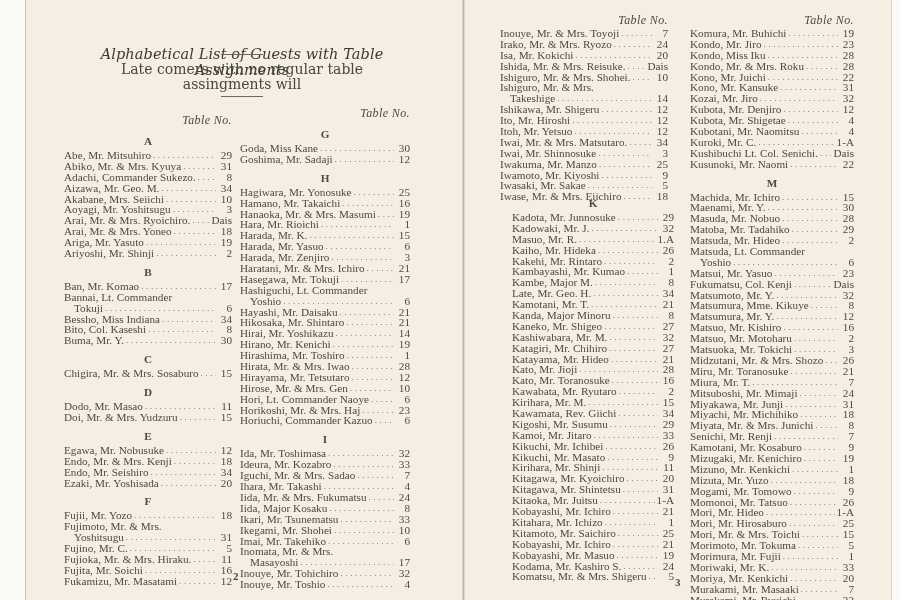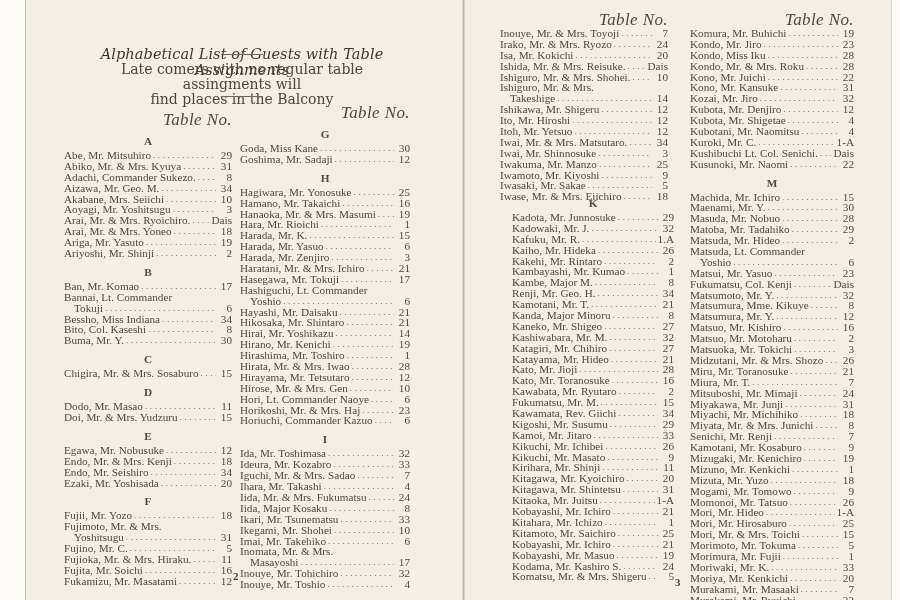--- a/index.html
+++ b/index.html
@@ -25,21 +25,21 @@
   }
   .rule { position:absolute; height:1px; background:#6d6860; width:42px; }
   .rule.r1 { left:221px; top:54px; }
   .rule.r2 { left:221px; top:96px; }
   .note {
     position:absolute; left:80px; top:62px; width:324px; text-align:center;
     font-family:"DejaVu Serif", serif; font-size:14px; line-height:15px; color:#4a4640;
   }
 
   .col { position:absolute; font-family:"Liberation Serif", serif; font-size:11.2px; line-height:10.9px; color:#4d4943; }
-  .col .hdr { text-align:right; font-style:italic; font-size:17px; height:13px; letter-spacing:0.4px; }
+  .col .hdr { text-align:right; font-style:italic; font-size:12px; height:13px; letter-spacing:0.4px; }
   .col .letter { text-align:center; font-weight:bold; font-size:11.2px; height:11px; margin-top:8px; margin-bottom:3px; }
   .col .letter.first { margin-top:0; }
   .row { display:flex; white-space:nowrap; height:10.9px; }
   .row .nm { flex:0 0 auto; }
   .row .dots { flex:1 1 auto; overflow:hidden; letter-spacing:2.6px; color:#5a564f; font-size:9px; padding-left:2px; }
   .row .dots::before { content:"................................................................................"; }
   .row .tb { flex:0 0 auto; text-align:right; min-width:14px; padding-left:2px; }
   .row.wrap1 .tb, .row.wrap1 .dots { visibility:hidden; }
   .row.wrap2 .nm { padding-left:10px; }
 
@@ -57,21 +57,20 @@
 <body>
 
 <div class="page left"></div>
 <div class="page right"></div>
 <div class="gutter-shadow"></div>
 
 <div class="title">Alphabetical List of Guests with Table Assignments</div>
 <div class="rule r1"></div>
 <div class="note">
   <div>Late comers with no regular table assingments will</div>
-  <div>find places in the Balcony</div>
 </div>
 <div class="rule r2"></div>
 
 <div class="col" id="colA">
     <div class="hdr">Table No.</div>
     <div class="letter">A</div>
     <div class="row">
       <span class="nm">Abe, Mr. Mitsuhiro</span>
       <span class="dots"></span>
       <span class="tb">29</span>
@@ -507,21 +506,21 @@
       <span class="nm">Kadota, Mr. Junnosuke</span>
       <span class="dots"></span>
       <span class="tb">29</span>
     </div>
     <div class="row">
       <span class="nm">Kadowaki, Mr. J.</span>
       <span class="dots"></span>
       <span class="tb">32</span>
     </div>
     <div class="row">
-      <span class="nm">Kafuku, Mr. R.</span>
+      <span class="nm">Masuo, Mr. R.</span>
       <span class="dots"></span>
       <span class="tb">1.A</span>
     </div>
     <div class="row">
       <span class="nm">Kaiho, Mr. Hideka</span>
       <span class="dots"></span>
       <span class="tb">26</span>
     </div>
     <div class="row">
       <span class="nm">Kakehi, Mr. Rintaro</span>
@@ -532,21 +531,21 @@
       <span class="nm">Kambayashi, Mr. Kumao</span>
       <span class="dots"></span>
       <span class="tb">1</span>
     </div>
     <div class="row">
       <span class="nm">Kambe, Major M.</span>
       <span class="dots"></span>
       <span class="tb">8</span>
     </div>
     <div class="row">
-      <span class="nm">Renji, Mr. Geo. H.</span>
+      <span class="nm">Late, Mr. Geo. H.</span>
       <span class="dots"></span>
       <span class="tb">34</span>
     </div>
     <div class="row">
       <span class="nm">Kamotani, Mr. T.</span>
       <span class="dots"></span>
       <span class="tb">21</span>
     </div>
     <div class="row">
       <span class="nm">Kanda, Major Minoru</span>
@@ -582,21 +581,21 @@
       <span class="nm">Kato, Mr. Toranosuke</span>
       <span class="dots"></span>
       <span class="tb">16</span>
     </div>
     <div class="row">
       <span class="nm">Kawabata, Mr. Ryutaro</span>
       <span class="dots"></span>
       <span class="tb">2</span>
     </div>
     <div class="row">
-      <span class="nm">Fukumatsu, Mr. M.</span>
+      <span class="nm">Kirihara, Mr. M.</span>
       <span class="dots"></span>
       <span class="tb">15</span>
     </div>
     <div class="row">
       <span class="nm">Kawamata, Rev. Giichi</span>
       <span class="dots"></span>
       <span class="tb">34</span>
     </div>
     <div class="row">
       <span class="nm">Kigoshi, Mr. Susumu</span>

